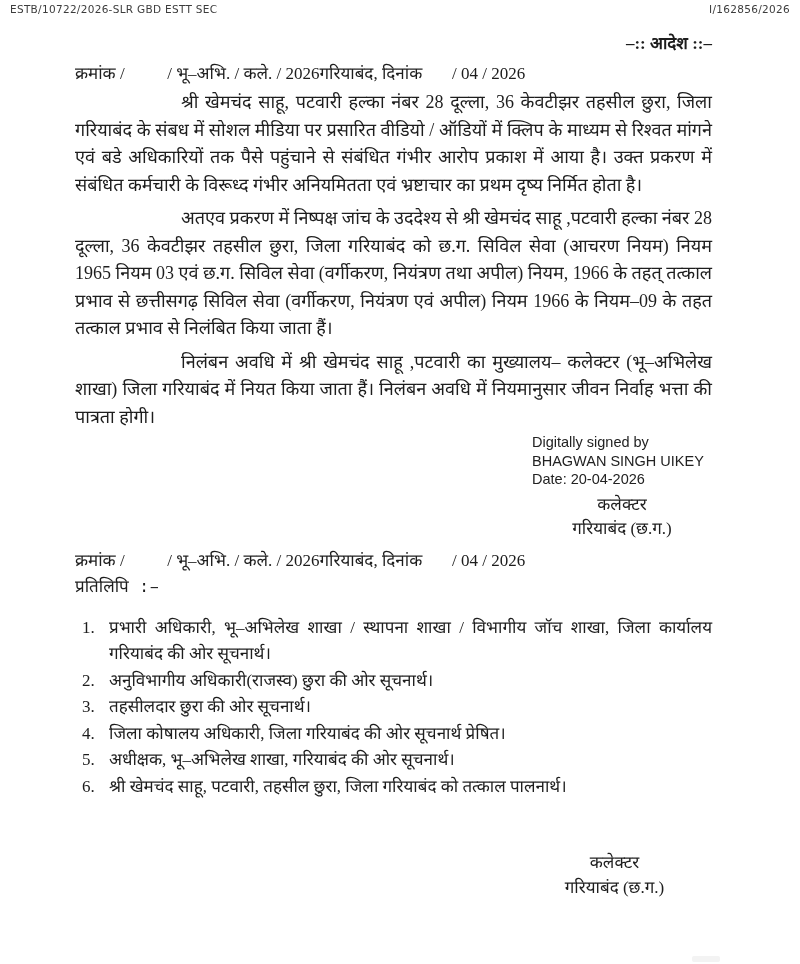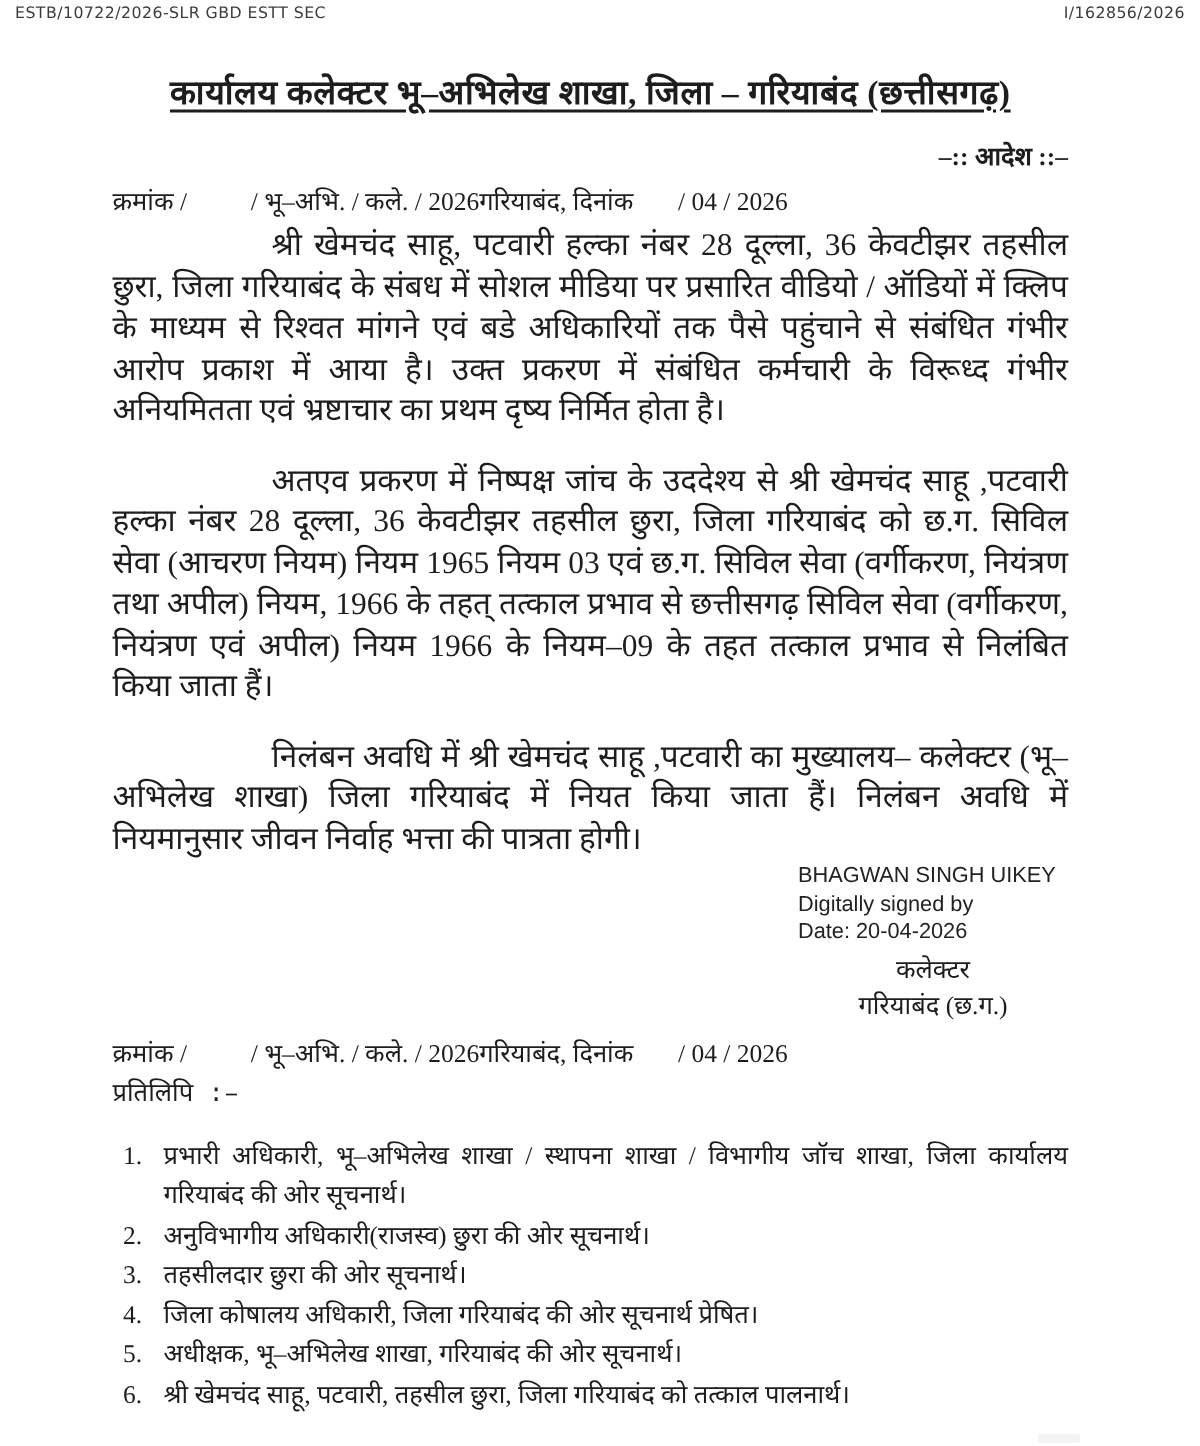--- a/index.html
+++ b/index.html
@@ -41,26 +41,26 @@
   }
   .ref-row {
     display: flex;
     justify-content: flex-start;
     margin-top: 7px;
     font-size: 17px;
     white-space: pre;
   }
   .para {
     margin-top: 5px;
-    font-size: 21px;
+    font-size: 18px;
     line-height: 27.5px;
     text-align: justify;
     text-indent: 106px;
   }
-  .para + .para { margin-top: 19px; }
+  .para + .para { margin-top: 6px; }
   .sig-area {
     display: flex;
     flex-direction: column;
     align-items: flex-end;
     margin-top: 2px;
   }
   .digital-sig {
     width: 180px;
     font-family: "Liberation Sans", "DejaVu Sans", sans-serif;
     font-size: 14.5px;
@@ -110,39 +110,38 @@
 
 <div class="page">
 
   <div class="doc-header">
     <span>ESTB/10722/2026-SLR GBD ESTT SEC</span>
     <span>I/162856/2026</span>
   </div>
 
   <div class="content">
 
-    <div class="title">कार्यालय कलेक्टर भू–अभिलेख शाखा, जिला – गरियाबंद (छत्तीसगढ़)</div>
 
     <div class="order-heading">–:: आदेश ::–</div>
 
     <div class="ref-row">
       <span>क्रमांक /          / भू–अभि. / कले. / 2026</span>
       <span>गरियाबंद, दिनांक       / 04 / 2026</span>
     </div>
 
     <p class="para">श्री खेमचंद साहू, पटवारी हल्का नंबर 28 दूल्ला, 36 केवटीझर तहसील छुरा, जिला गरियाबंद के संबध में  सोशल मीडिया पर प्रसारित वीडियो / ऑडियों में क्लिप के माध्यम से रिश्वत मांगने एवं बडे अधिकारियों तक पैसे पहुंचाने से संबंधित गंभीर आरोप प्रकाश में आया है। उक्त प्रकरण में संबंधित कर्मचारी के विरूध्द गंभीर अनियमितता एवं भ्रष्टाचार का प्रथम दृष्य निर्मित होता है।</p>
 
     <p class="para">अतएव प्रकरण में निष्पक्ष जांच के उददेश्य से श्री खेमचंद साहू ,पटवारी हल्का नंबर 28 दूल्ला, 36 केवटीझर तहसील छुरा, जिला गरियाबंद को छ.ग. सिविल सेवा (आचरण नियम) नियम 1965 नियम 03 एवं छ.ग. सिविल सेवा (वर्गीकरण, नियंत्रण तथा अपील) नियम, 1966 के तहत् तत्काल प्रभाव से छत्तीसगढ़ सिविल सेवा (वर्गीकरण, नियंत्रण एवं अपील) नियम 1966 के नियम–09 के तहत तत्काल प्रभाव से निलंबित किया जाता हैं।</p>
 
     <p class="para">निलंबन अवधि में श्री खेमचंद साहू ,पटवारी का मुख्यालय– कलेक्टर (भू–अभिलेख शाखा) जिला गरियाबंद में नियत किया जाता हैं। निलंबन अवधि में नियमानुसार जीवन निर्वाह भत्ता की पात्रता होगी।</p>
 
     <div class="sig-area">
       <div class="digital-sig">
+        <div>Digitally signed by</div>
         <div>BHAGWAN SINGH UIKEY</div>
-        <div>Digitally signed by</div>
         <div>Date: 20-04-2026</div>
       </div>
       <div class="sig-name-block">
         <div>कलेक्टर</div>
         <div>गरियाबंद (छ.ग.)</div>
       </div>
     </div>
 
     <div class="ref-row">
       <span>क्रमांक /          / भू–अभि. / कले. / 2026</span>

